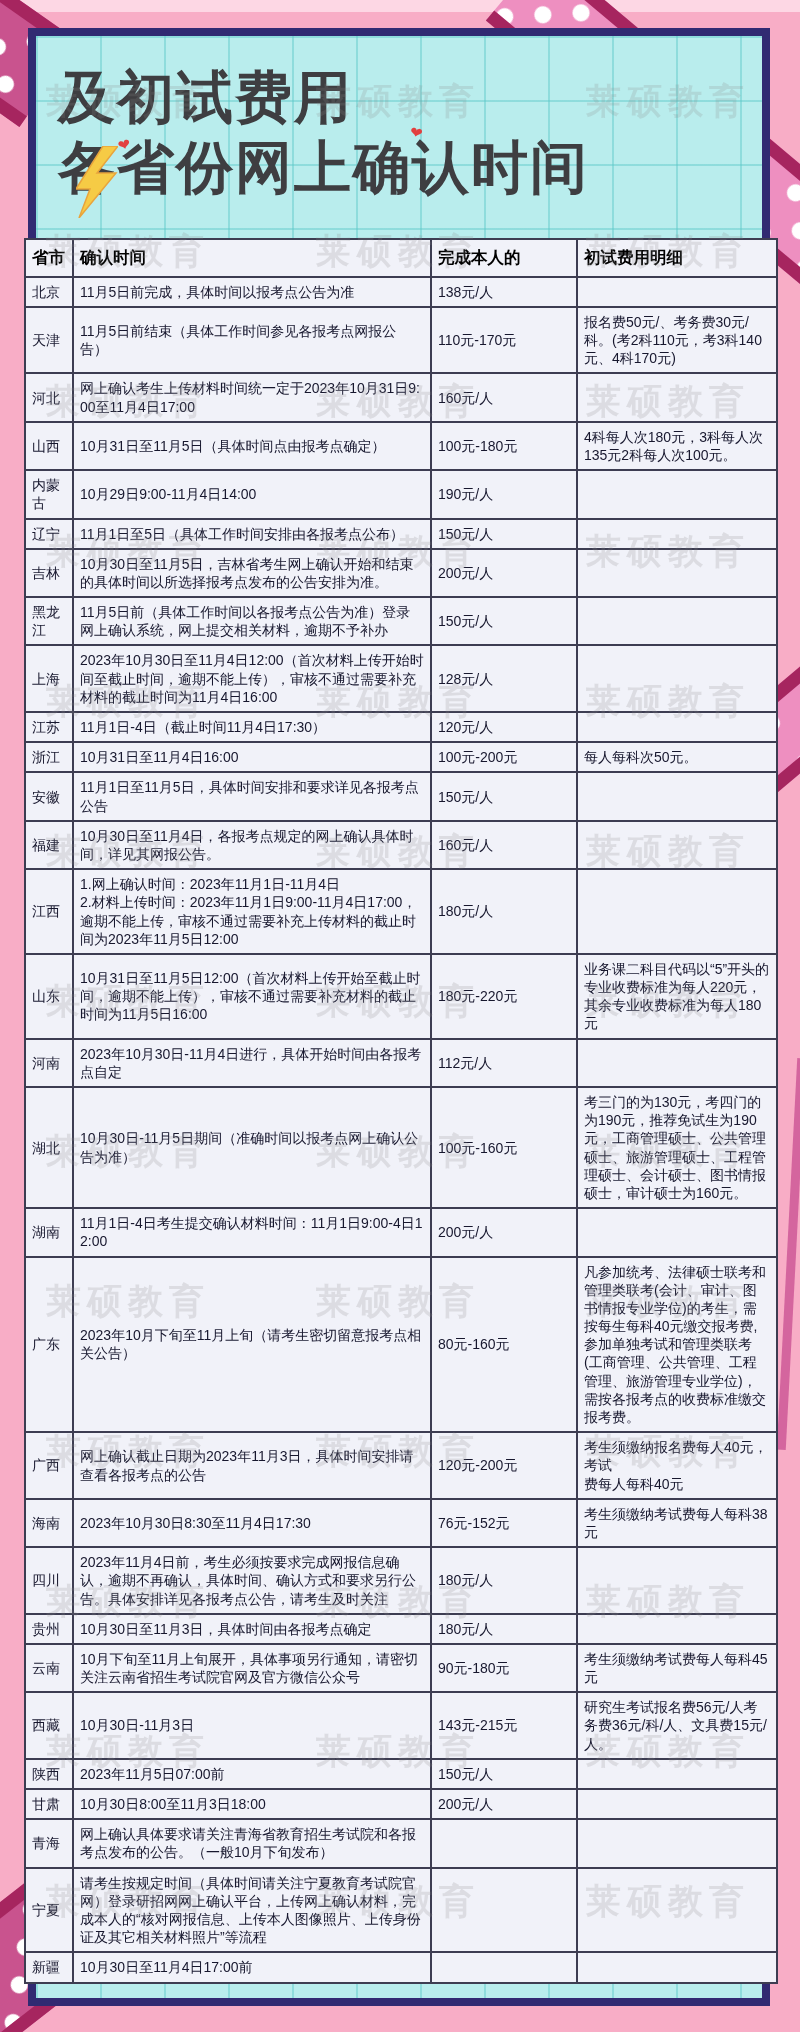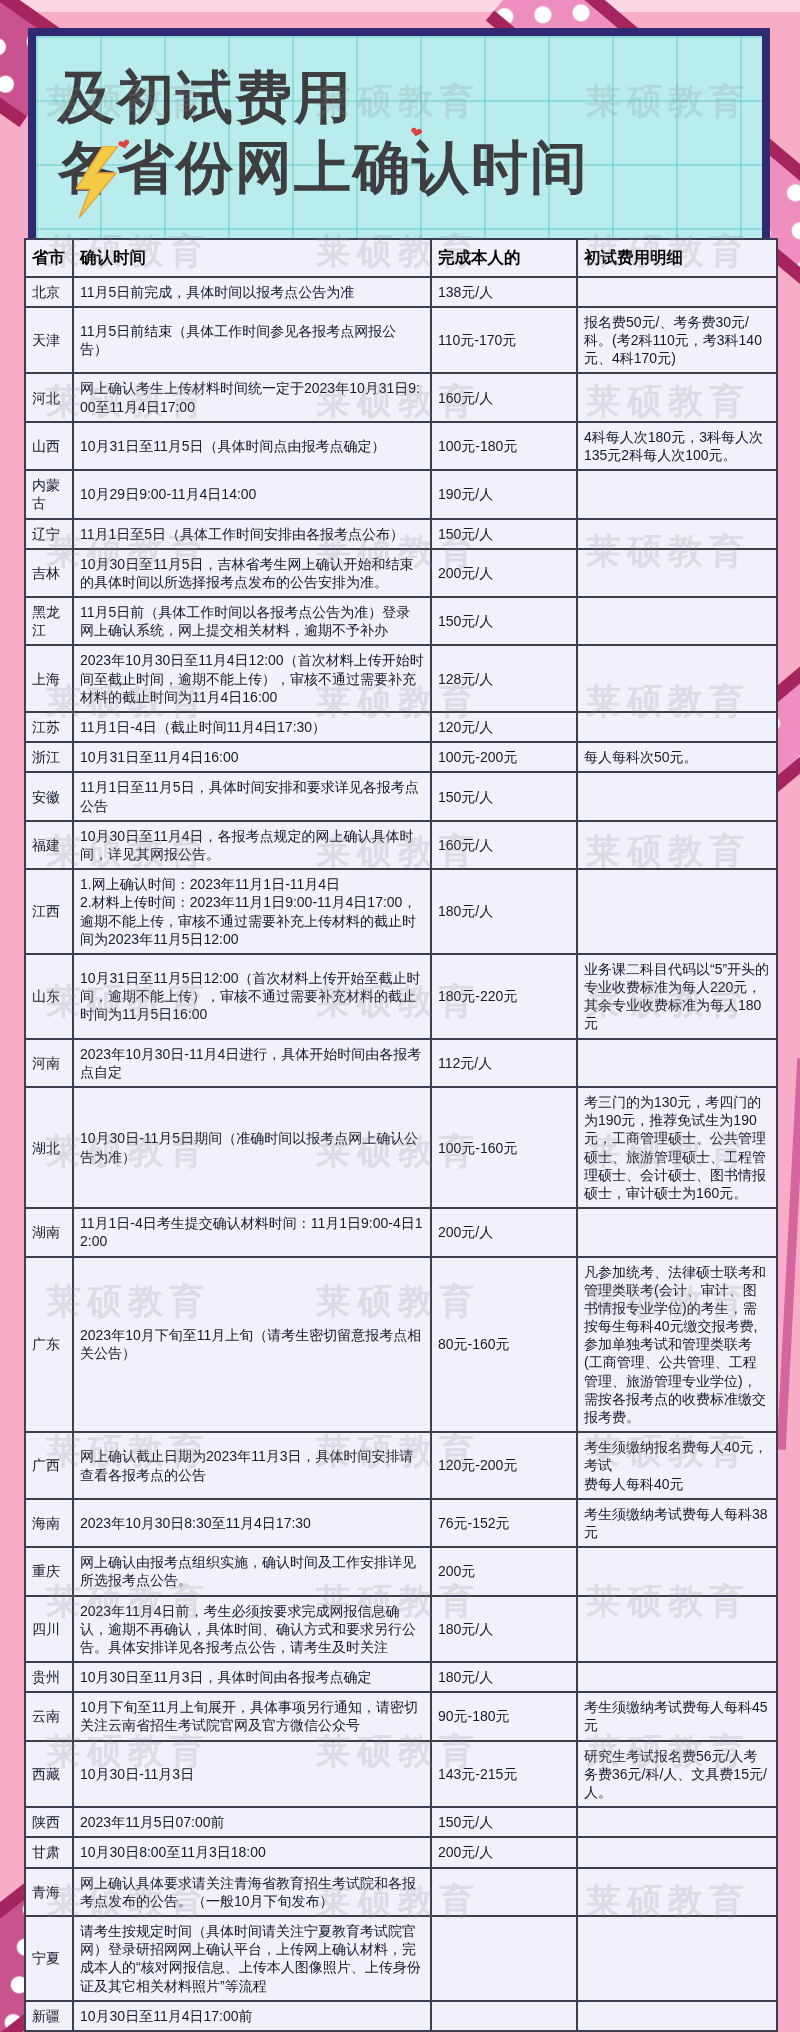--- a/index.html
+++ b/index.html
@@ -225,26 +225,20 @@
           <td>网上确认截止日期为2023年11月3日，具体时间安排请查看各报考点的公告</td>
           <td>120元-200元</td>
           <td>考生须缴纳报名费每人40元，考试
 费每人每科40元</td>
         </tr>
         <tr>
           <td>海南</td>
           <td>2023年10月30日8:30至11月4日17:30</td>
           <td>76元-152元</td>
           <td>考生须缴纳考试费每人每科38元</td>
-        </tr>
-        <tr>
-          <td>重庆</td>
-          <td>网上确认由报考点组织实施，确认时间及工作安排详见所选报考点公告。</td>
-          <td>200元</td>
-          <td></td>
         </tr>
         <tr>
           <td>四川</td>
           <td>2023年11月4日前，考生必须按要求完成网报信息确认，逾期不再确认，具体时间、确认方式和要求另行公告。具体安排详见各报考点公告，请考生及时关注</td>
           <td>180元/人</td>
           <td></td>
         </tr>
         <tr>
           <td>贵州</td>
           <td>10月30日至11月3日，具体时间由各报考点确定</td>

